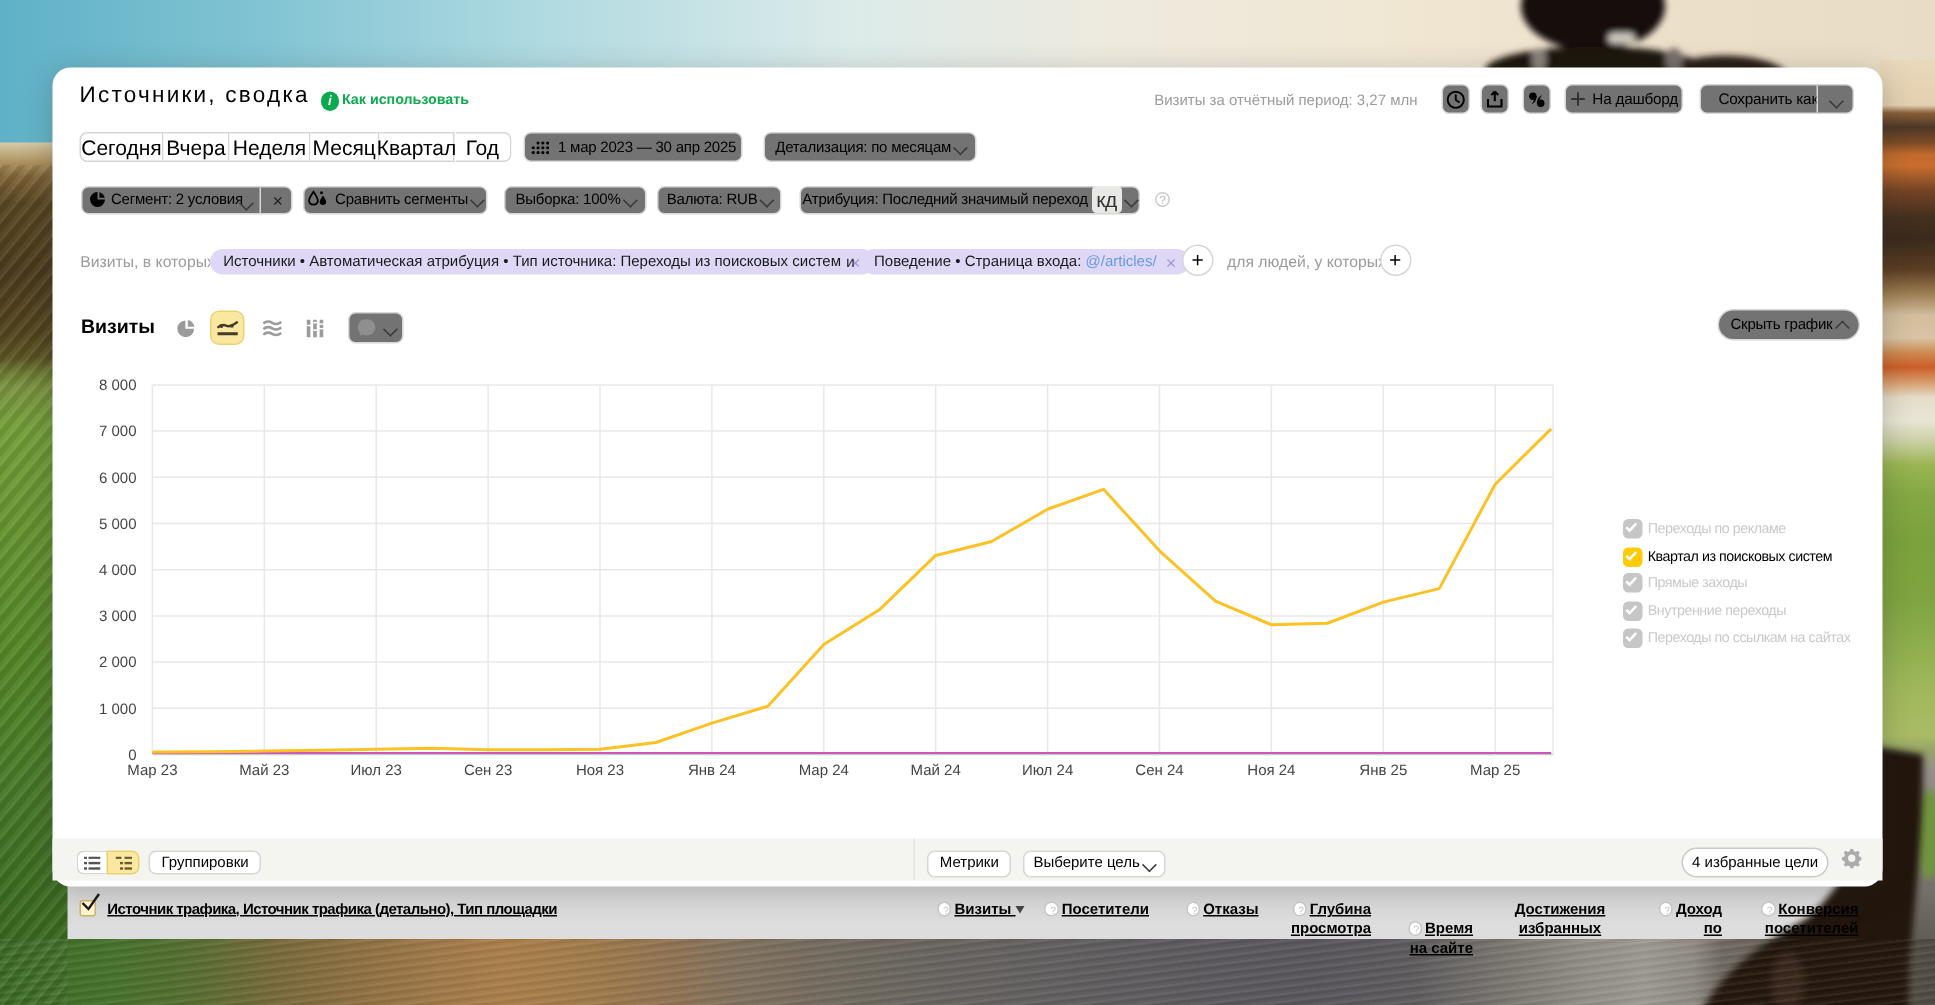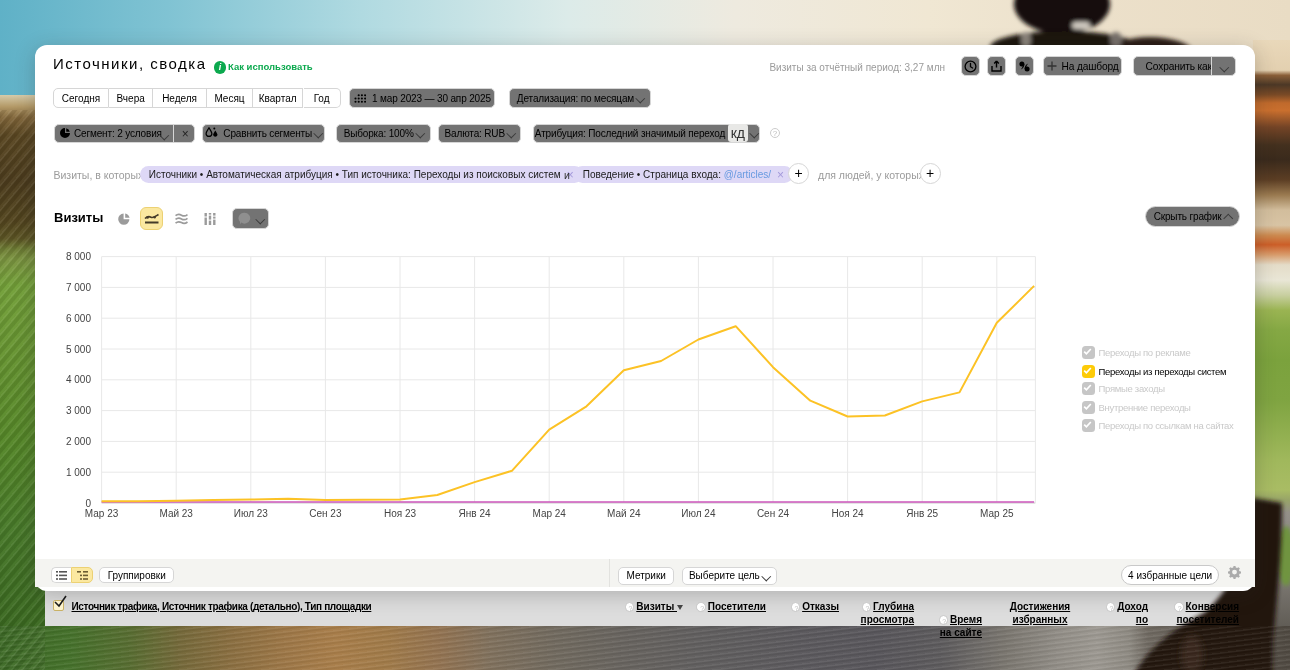--- a/index.html
+++ b/index.html
@@ -27,21 +27,21 @@
     border-left:1.2px solid #3a3a3a; border-top:1.2px solid #3a3a3a; transform:rotate(45deg); }
   
   #title { left:18px; top:10px; font-size:15px; letter-spacing:1.5px; color:#000; }
   #howuse { left:193px; top:15.5px; font-size:9.5px; font-weight:bold; color:#0ca94e; }
   #infoi { left:178.7px; top:16.4px; width:12.4px; height:12.4px; border-radius:50%; background:#0ca94e;
     color:#fff; text-align:center; line-height:12.4px; font-size:9px; font-weight:bold; font-style:italic; }
   #meta { left:600px; top:17px; width:310px; text-align:right; font-size:10px; color:#9b9b9b; }
   .icobtn { width:19px; height:19.5px; top:11.3px; }
   
   .tab { top:43.2px; height:19.8px; border:1px solid #d6d6d6; border-left:none; background:#fff;
-    display:flex; align-items:center; justify-content:center; font-size:10px; }
+    display:flex; align-items:center; justify-content:center; font-size:14px; }
   .tab.first { border-left:1px solid #d6d6d6; border-radius:5px 0 0 5px; }
   .tab.last { border-radius:0 5px 5px 0; }
   
   .chip { height:17px; background:#ded8f6; border-radius:9px; font-size:10px; color:#1a1a1a;
     display:flex; align-items:center; padding:0 9px; white-space:nowrap; }
   .chipx { color:#a49adb; margin-left:6px; font-size:12px; }
   .pluscirc { width:21px; height:21px; border:1px solid #d6d6d6; border-radius:50%; background:#fff;
     text-align:center; line-height:19px; font-size:14px; color:#000; }
   .graytxt { color:#9b9b9b; font-size:10.5px; }
   
@@ -368,21 +368,21 @@
       </svg>
   </div>
 
   <div class="leg" style="top:300.2px;"><span class="cb"><svg width="11" height="11" viewBox="0 0 11 11">
           <path d="M2.2 5.6 L4.4 7.8 L8.8 3" stroke="#fff" stroke-width="1.7" fill="none"></path>
         </svg></span>Переходы по рекламе</div>
   <div class="leg" style="top:318.5px;">
       <span class="cb yel"><svg width="11" height="11" viewBox="0 0 11 11">
           <path d="M2.2 5.6 L4.4 7.8 L8.8 3" stroke="#fff" stroke-width="1.7" fill="none"></path>
         </svg></span>
-      <span style="color:#000;">Переходы из переходы систем</span>
+      <span style="color:#000;">Квартал из поисковых систем</span>
     </div>
   <div class="leg" style="top:335.9px;"><span class="cb"><svg width="11" height="11" viewBox="0 0 11 11">
           <path d="M2.2 5.6 L4.4 7.8 L8.8 3" stroke="#fff" stroke-width="1.7" fill="none"></path>
         </svg></span>Прямые заходы</div>
   <div class="leg" style="top:354.5px;"><span class="cb"><svg width="11" height="11" viewBox="0 0 11 11">
           <path d="M2.2 5.6 L4.4 7.8 L8.8 3" stroke="#fff" stroke-width="1.7" fill="none"></path>
         </svg></span>Внутренние переходы</div>
   <div class="leg" style="top:373.4px;"><span class="cb"><svg width="11" height="11" viewBox="0 0 11 11">
           <path d="M2.2 5.6 L4.4 7.8 L8.8 3" stroke="#fff" stroke-width="1.7" fill="none"></path>
         </svg></span>Переходы по ссылкам на сайтах</div>

